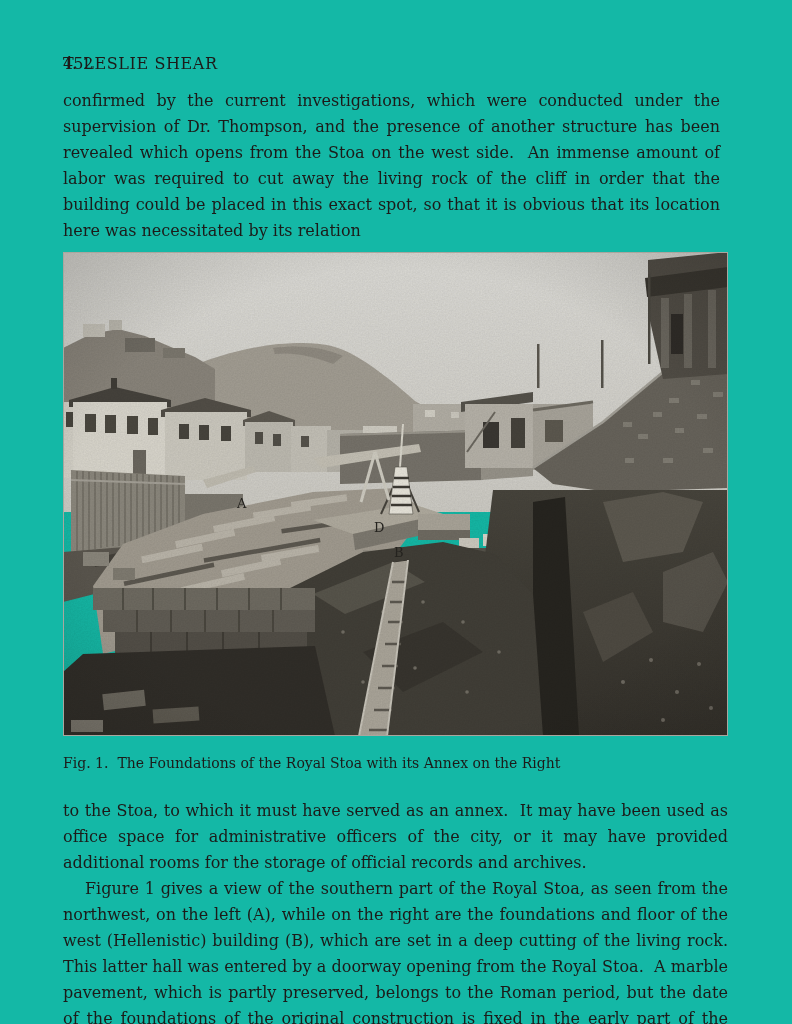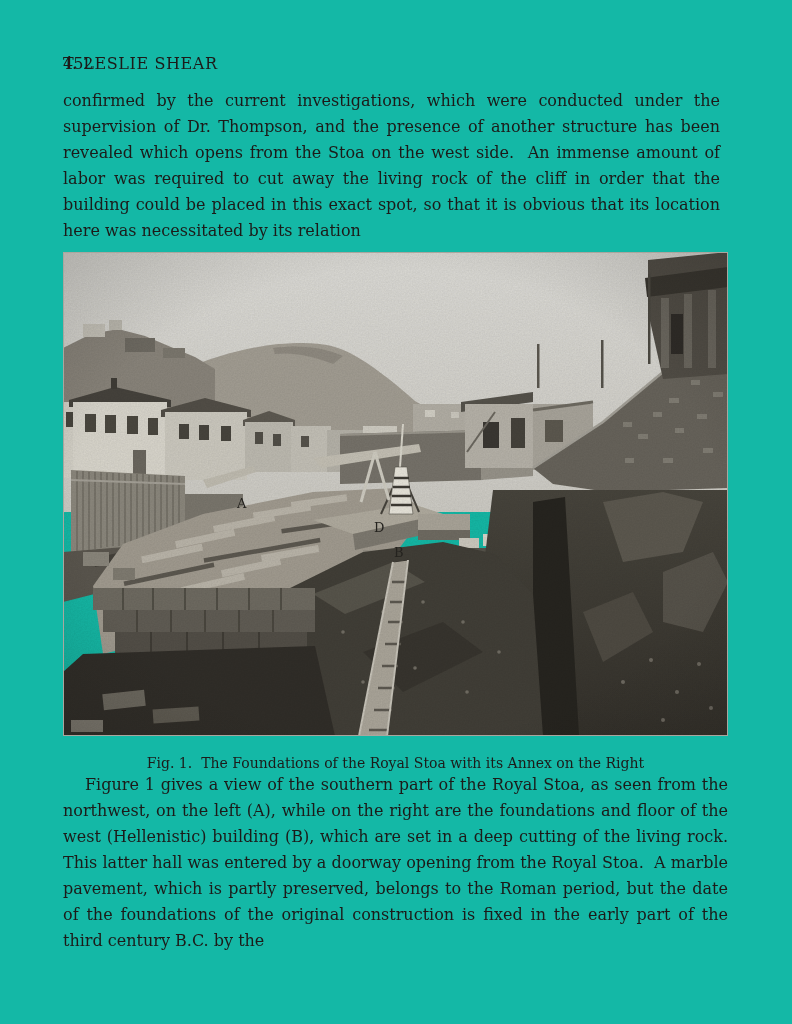--- a/index.html
+++ b/index.html
@@ -16,21 +16,21 @@
     margin:0;font-size:16px;line-height:26px;
     text-align:justify;white-space:pre-wrap;
   }
   #para1{margin:0 8px 8px 0;}
   #para2{margin-top:26px;}
   #para3{margin-top:0;text-indent:22px;}
   figure{margin:0;}
   .photo{width:665px;height:484px;line-height:0;}
   .photo svg{display:block;}
   figcaption{
-    margin-top:18px;text-align:center;font-size:14px;line-height:18px;
+    margin-top:18px;font-size:14px;line-height:18px;
   }
   figcaption .cap-label{margin-right:9px;}
 </style>
 </head>
 <body>
 
 <div class="sheet">
 
   <header class="running-header">
     <span class="page-num">452</span>
@@ -279,15 +279,16 @@
           <rect x="0.5" y="0.5" width="664" height="483" fill="none" stroke="#a9a69e" stroke-width="1"></rect>
         </g>
       </svg>
     </div>
 
     <figcaption>
       <span class="cap-label">Fig. 1.</span><span>The Foundations of the Royal Stoa with its Annex on the Right</span>
     </figcaption>
   </figure>
 
+  <p class="body-text" id="para2">to the Stoa, to which it must have served as an annex.  It may have been used as office space for administrative officers of the city, or it may have provided additional rooms for the storage of official records and archives.</p>
   <p class="body-text" id="para3">Figure 1 gives a view of the southern part of the Royal Stoa, as seen from the northwest, on the left (A), while on the right are the foundations and floor of the west (Hellenistic) building (B), which are set in a deep cutting of the living rock.  This latter hall was entered by a doorway opening from the Royal Stoa.  A marble pavement, which is partly preserved, belongs to the Roman period, but the date of the foundations of the original construction is fixed in the early part of the third century B.C. by the</p>
 
 </div>
 
 </body></html>

